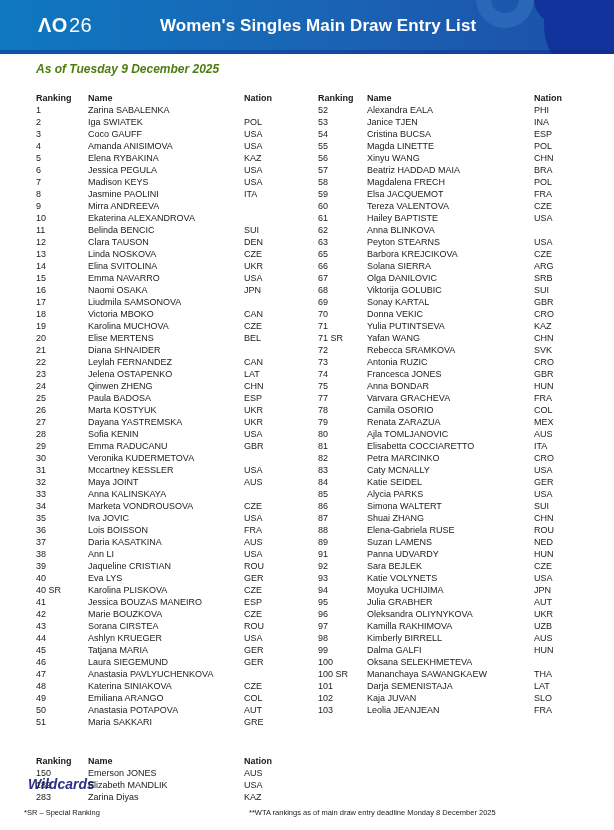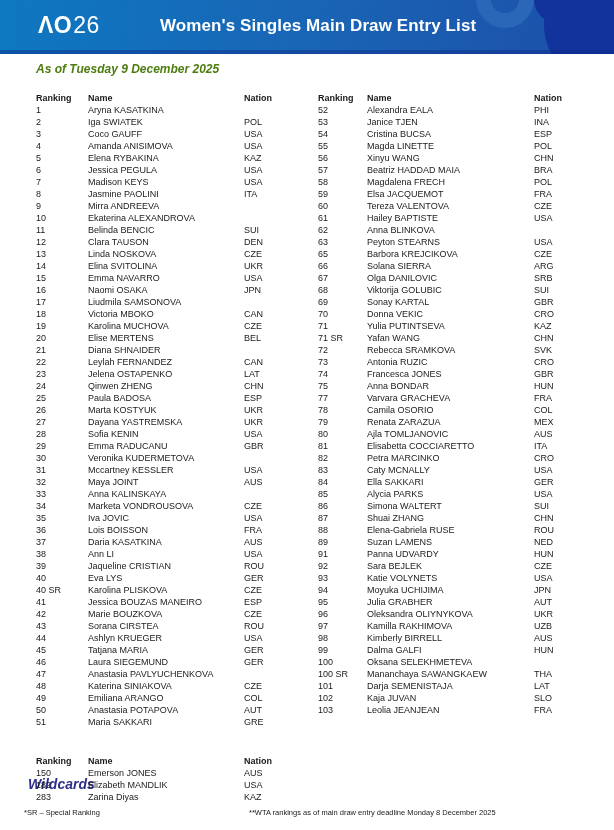--- a/index.html
+++ b/index.html
@@ -31,21 +31,21 @@
   .deco-circle-big {
     position: absolute; top: -34px; right: -48px; width: 118px; height: 118px;
     border-radius: 50%; background: #12339c;
   }
   .deco-bottom-strip {
     position: absolute; bottom: 0; left: 0; width: 614px; height: 4px;
     background: rgba(14, 42, 135, 0.45);
   }
   .logo {
     position: absolute; left: 38px; top: 11px;
-    color: #ffffff; font-size: 23px; line-height: 28px; letter-spacing: 0.5px;
+    color: #ffffff; font-size: 20px; line-height: 28px; letter-spacing: 0.5px;
   }
   .logo .logo-mark { font-weight: bold; }
   .logo .logo-year { font-weight: normal; margin-left: 1px; }
   .header-title {
     position: absolute; left: 120px; top: 16px;
     color: #ffffff; font-weight: bold; font-size: 17px; line-height: 20px;
     letter-spacing: 0.1px;
     margin-left: 40px;
   }
 
@@ -105,21 +105,21 @@
 
   <div class="list-col col-left">
     <div class="trow thead">
       <span class="cell rank">Ranking</span>
       <span class="cell name">Name</span>
       <span class="cell nation">Nation</span>
     </div>
     <div>
         <div class="trow">
     <span class="cell rank">1</span>
-    <span class="cell name">Aryna KASATKINA</span>
+    <span class="cell name">Zarina SABALENKA</span>
     <span class="cell nation"></span>
   </div>
         <div class="trow">
     <span class="cell rank">2</span>
     <span class="cell name">Iga SWIATEK</span>
     <span class="cell nation">POL</span>
   </div>
         <div class="trow">
     <span class="cell rank">3</span>
     <span class="cell name">Coco GAUFF</span>
@@ -530,21 +530,21 @@
     <span class="cell name">Petra MARCINKO</span>
     <span class="cell nation">CRO</span>
   </div>
         <div class="trow">
     <span class="cell rank">83</span>
     <span class="cell name">Caty MCNALLY</span>
     <span class="cell nation">USA</span>
   </div>
         <div class="trow">
     <span class="cell rank">84</span>
-    <span class="cell name">Ella SAKKARI</span>
+    <span class="cell name">Katie SEIDEL</span>
     <span class="cell nation">GER</span>
   </div>
         <div class="trow">
     <span class="cell rank">85</span>
     <span class="cell name">Alycia PARKS</span>
     <span class="cell nation">USA</span>
   </div>
         <div class="trow">
     <span class="cell rank">86</span>
     <span class="cell name">Simona WALTERT</span>

